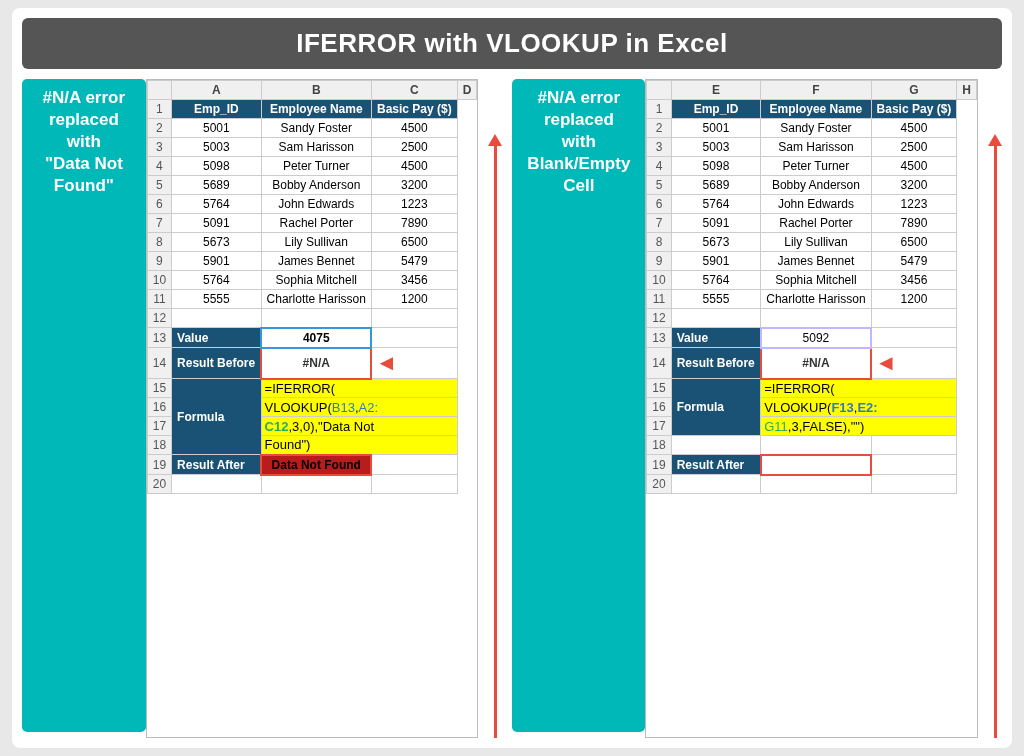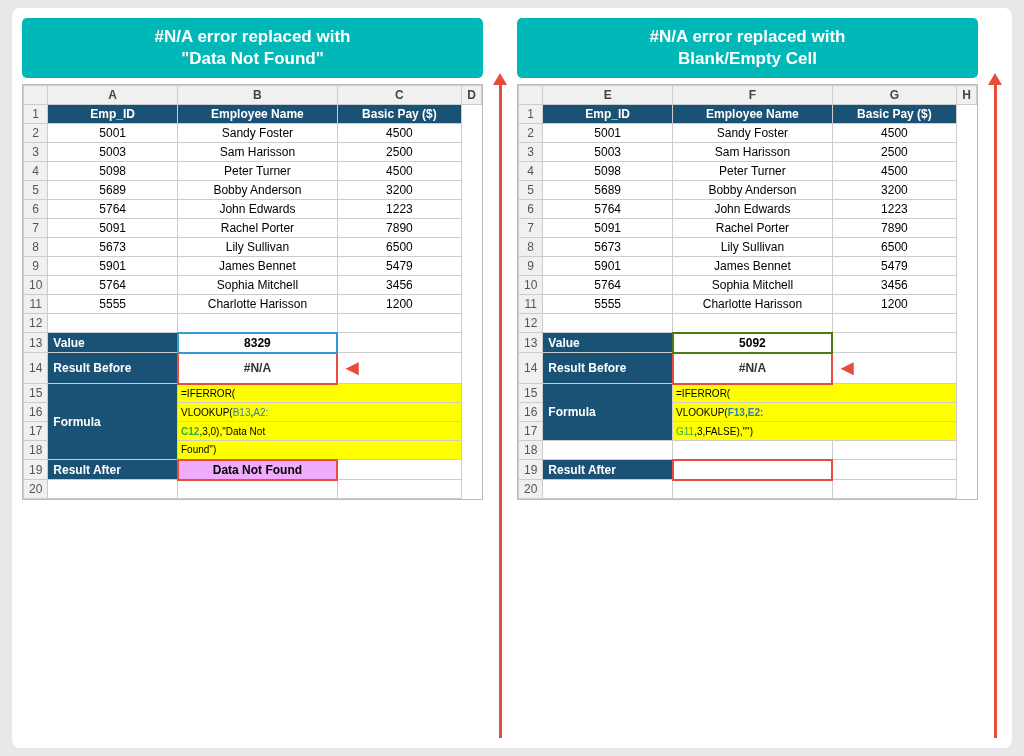--- a/index.html
+++ b/index.html
@@ -37,21 +37,20 @@
       letter-spacing: 0.5px;
     }
     .panels {
       display: flex;
       flex: 1;
       gap: 10px;
     }
     .panel {
       flex: 1;
       display: flex;
-      flex-direction: column;
       position: relative;
     }
     .panel-header {
       background: #00b8b8;
       border-radius: 5px;
       padding: 8px 15px;
       text-align: center;
       margin-bottom: 6px;
     }
     .panel-header span {
@@ -96,29 +95,32 @@
     }
     .green-dark {
       background: #1a5276;
       color: white;
       font-weight: bold;
       text-align: left;
     }
     .formula-cell {
       background: #ffff00;
       text-align: left;
-      font-size: 10px;
+      font-size: 13px;
       padding: 1px 3px;
     }
   </style>
 </head>
 <body>
 
 <div class="container">
 
+  <div class="title-bar">
+    <span>IFERROR with VLOOKUP in Excel</span>
+  </div>
 
   <div class="panels">
 
     <div class="panel">
       <div class="panel-header">
         <span>#N/A error replaced with<br>"Data Not Found"</span>
       </div>
 
       <div class="spreadsheet">
         <table>
@@ -215,21 +217,21 @@
             <td class="row-header">12</td>
             <td></td>
                 <td></td>
                 <td></td>
             <td style="border:none;background:white"></td>
           </tr>
 
           <tr>
             <td class="row-header">13</td>
             <td class="green-dark" colspan="1">Value</td>
-            <td style="border:2px solid #3498db;font-weight:bold">8329</td>
+            <td style="border:2px solid #3498db;font-weight:bold">4075</td>
             <td></td>
             <td style="border:none;background:white"></td>
           </tr>
 
           <tr>
             <td class="row-header">14</td>
             <td class="green-dark">Result Before</td>
             <td style="border:2px solid #e74c3c;font-weight:bold;color:#333">#N/A</td>
             <td style="text-align:left;padding-left:3px">
               <span style="color:#e74c3c;font-size:22px;font-weight:bold">◄</span>
@@ -259,21 +261,21 @@
           </tr>
           <tr>
             <td class="row-header">18</td>
             <td class="formula-cell" colspan="2">Found")</td>
             <td style="border:none;background:white"></td>
           </tr>
 
           <tr>
             <td class="row-header">19</td>
             <td class="green-dark">Result After</td>
-            <td style="border:2px solid #e74c3c;font-weight:bold;background:#f0abfc">Data Not Found</td>
+            <td style="border:2px solid #e74c3c;font-weight:bold;background:#b91c1c">Data Not Found</td>
             <td></td>
             <td style="border:none;background:white"></td>
           </tr>
 
           <tr style="height:16px">
             <td class="row-header">20</td>
             <td></td>
                 <td></td>
                 <td></td>
             <td style="border:none;background:white"></td>
@@ -386,21 +388,21 @@
             <td class="row-header">12</td>
             <td></td>
                 <td></td>
                 <td></td>
             <td style="border:none;background:white"></td>
           </tr>
 
           <tr>
             <td class="row-header">13</td>
             <td class="green-dark">Value</td>
-            <td style="border:2px solid #4d7c0f;font-weight:bold">5092</td>
+            <td style="border:2px solid #c4b5fd;font-weight:normal">5092</td>
             <td></td>
             <td style="border:none;background:white"></td>
           </tr>
 
           <tr>
             <td class="row-header">14</td>
             <td class="green-dark">Result Before</td>
             <td style="border:2px solid #e74c3c;font-weight:bold;color:#333">#N/A</td>
             <td style="text-align:left;padding-left:3px">
               <span style="color:#e74c3c;font-size:22px;font-weight:bold">◄</span>

